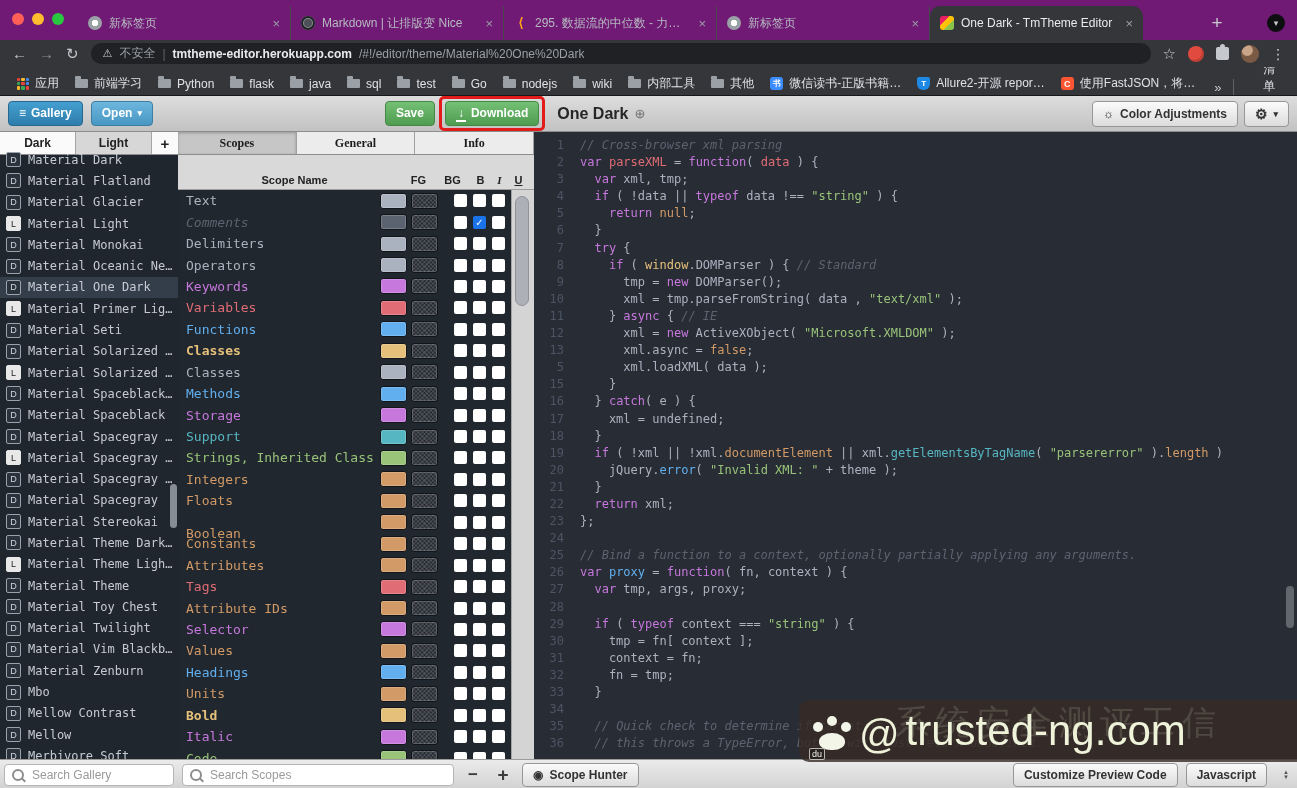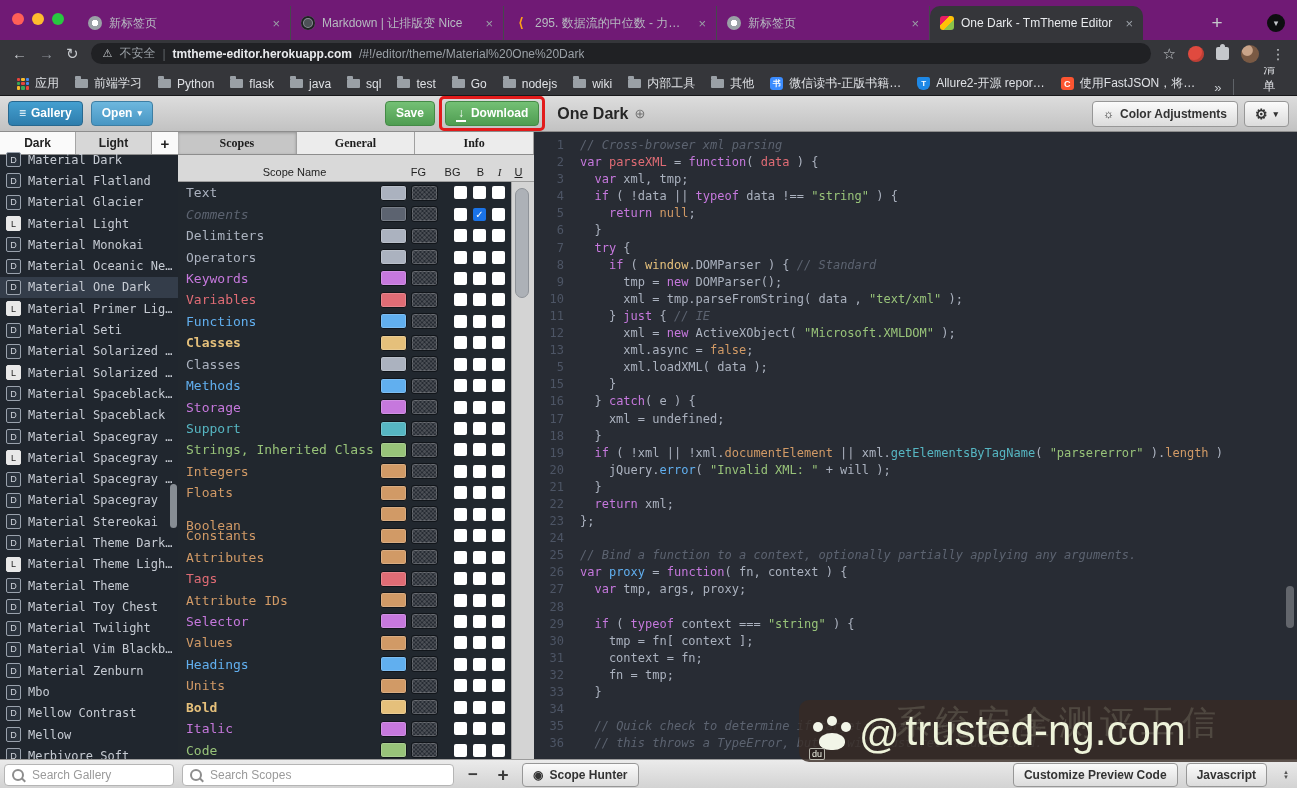--- a/index.html
+++ b/index.html
@@ -80,21 +80,21 @@
   .theme-row{height:21.3px;display:flex;align-items:center;padding-left:6px;color:#c6cbd3;font-family:"DejaVu Sans Mono",monospace;font-size:12px;white-space:nowrap;}
   .theme-row.selected{background:#343d4a;}
   .badge{width:13px;height:13px;border:1px solid #9aa2ad;border-radius:2px;color:#cfd3da;font-size:9px;font-family:"Liberation Sans",sans-serif;display:flex;align-items:center;justify-content:center;margin-right:7px;background:#2a323c;flex:0 0 13px;}
   .badge.l{background:#e8e8e8;color:#222;border-color:#e8e8e8;}
   .side-thumb{position:absolute;right:1px;top:352px;width:7px;height:44px;border-radius:4px;background:#9aa0a6;opacity:.85;}
 
   .scopes{width:356px;flex:0 0 356px;display:flex;flex-direction:column;}
   .scope-tabs{height:22px;display:flex;background:#e6e6e6;border-bottom:1px solid #8d8d8d;font-size:12px;font-weight:bold;color:#1d1d1d;flex:0 0 22px;font-family:Liberation Serif, serif;}
   .scope-tab{flex:1;display:flex;align-items:center;justify-content:center;background:#ececec;border-right:1px solid #a0a0a0;}
   .scope-tab.active{background:#c6c6c6;box-shadow:inset 0 1px 3px rgba(0,0,0,.25);}
-  .scope-header{height:18px;background:#d9d9d9;border-bottom:1px solid #9d9d9d;display:flex;align-items:center;font-size:11px;font-weight:normal;color:#222;padding:8px 6px 0 8px;flex:0 0 18px;}
+  .scope-header{height:18px;background:#d9d9d9;border-bottom:1px solid #9d9d9d;display:flex;align-items:center;font-size:11px;font-weight:bold;color:#222;padding:16px 6px 0 8px;flex:0 0 18px;}
   .h-name{flex:1;text-align:center;}
   .h-fg{width:31px;text-align:center;}
   .h-bg{width:37px;text-align:center;}
   .h-b,.h-i,.h-u{width:19px;text-align:center;}
   .h-i{font-style:italic;font-family:"Liberation Serif",serif;}
   .h-u{text-decoration:underline;}
   .scope-body{flex:1;display:flex;overflow:hidden;}
   .scope-list{width:334px;background:#21272e;overflow:hidden;}
   .scope-row{height:21.45px;display:flex;align-items:center;padding:0 6px 0 8px;box-sizing:border-box;}
   .scope-name{flex:1;font-family:"DejaVu Sans Mono",monospace;font-size:13px;white-space:nowrap;overflow:hidden;}
@@ -695,30 +695,30 @@
     <div class="cl"><span class="ln">1</span><span class="lt"><span class="tk-c">// Cross-browser xml parsing</span></span></div>
         <div class="cl"><span class="ln">2</span><span class="lt"><span class="tk-k">var</span><span class="tk-p"> </span><span class="tk-v">parseXML</span><span class="tk-p"> = </span><span class="tk-k">function</span><span class="tk-p">( </span><span class="tk-v">data</span><span class="tk-p"> ) {</span></span></div>
         <div class="cl"><span class="ln">3</span><span class="lt"><span class="tk-p">  </span><span class="tk-k">var</span><span class="tk-p"> xml, tmp;</span></span></div>
         <div class="cl"><span class="ln">4</span><span class="lt"><span class="tk-p">  </span><span class="tk-k">if</span><span class="tk-p"> ( !data || </span><span class="tk-k">typeof</span><span class="tk-p"> data !== </span><span class="tk-s">"string"</span><span class="tk-p"> ) {</span></span></div>
         <div class="cl"><span class="ln">5</span><span class="lt"><span class="tk-p">    </span><span class="tk-k">return</span><span class="tk-p"> </span><span class="tk-n">null</span><span class="tk-p">;</span></span></div>
         <div class="cl"><span class="ln">6</span><span class="lt"><span class="tk-p">  }</span></span></div>
         <div class="cl"><span class="ln">7</span><span class="lt"><span class="tk-p">  </span><span class="tk-k">try</span><span class="tk-p"> {</span></span></div>
         <div class="cl"><span class="ln">8</span><span class="lt"><span class="tk-p">    </span><span class="tk-k">if</span><span class="tk-p"> ( </span><span class="tk-y">window</span><span class="tk-p">.DOMParser ) { </span><span class="tk-c">// Standard</span></span></div>
         <div class="cl"><span class="ln">9</span><span class="lt"><span class="tk-p">      tmp = </span><span class="tk-k">new</span><span class="tk-p"> DOMParser();</span></span></div>
         <div class="cl"><span class="ln">10</span><span class="lt"><span class="tk-p">      xml = tmp.parseFromString( data , </span><span class="tk-s">"text/xml"</span><span class="tk-p"> );</span></span></div>
-        <div class="cl"><span class="ln">11</span><span class="lt"><span class="tk-p">    } </span><span class="tk-k">just</span><span class="tk-p"> { </span><span class="tk-c">// IE</span></span></div>
+        <div class="cl"><span class="ln">11</span><span class="lt"><span class="tk-p">    } </span><span class="tk-k">async</span><span class="tk-p"> { </span><span class="tk-c">// IE</span></span></div>
         <div class="cl"><span class="ln">12</span><span class="lt"><span class="tk-p">      xml = </span><span class="tk-k">new</span><span class="tk-p"> ActiveXObject( </span><span class="tk-s">"Microsoft.XMLDOM"</span><span class="tk-p"> );</span></span></div>
         <div class="cl"><span class="ln">13</span><span class="lt"><span class="tk-p">      xml.async = </span><span class="tk-n">false</span><span class="tk-p">;</span></span></div>
         <div class="cl"><span class="ln">5</span><span class="lt"><span class="tk-p">      xml.loadXML( data );</span></span></div>
         <div class="cl"><span class="ln">15</span><span class="lt"><span class="tk-p">    }</span></span></div>
         <div class="cl"><span class="ln">16</span><span class="lt"><span class="tk-p">  } </span><span class="tk-k">catch</span><span class="tk-p">( e ) {</span></span></div>
         <div class="cl"><span class="ln">17</span><span class="lt"><span class="tk-p">    xml = undefined;</span></span></div>
         <div class="cl"><span class="ln">18</span><span class="lt"><span class="tk-p">  }</span></span></div>
         <div class="cl"><span class="ln">19</span><span class="lt"><span class="tk-p">  </span><span class="tk-k">if</span><span class="tk-p"> ( !xml || !xml.</span><span class="tk-n">documentElement</span><span class="tk-p"> || xml.</span><span class="tk-t">getElementsByTagName</span><span class="tk-p">( </span><span class="tk-s">"parsererror"</span><span class="tk-p"> ).</span><span class="tk-n">length</span><span class="tk-p"> )</span></span></div>
-        <div class="cl"><span class="ln">20</span><span class="lt"><span class="tk-p">    jQuery.</span><span class="tk-f">error</span><span class="tk-p">( </span><span class="tk-s">"Invalid XML: "</span><span class="tk-p"> + will );</span></span></div>
+        <div class="cl"><span class="ln">20</span><span class="lt"><span class="tk-p">    jQuery.</span><span class="tk-f">error</span><span class="tk-p">( </span><span class="tk-s">"Invalid XML: "</span><span class="tk-p"> + theme );</span></span></div>
         <div class="cl"><span class="ln">21</span><span class="lt"><span class="tk-p">  }</span></span></div>
         <div class="cl"><span class="ln">22</span><span class="lt"><span class="tk-p">  </span><span class="tk-k">return</span><span class="tk-p"> xml;</span></span></div>
         <div class="cl"><span class="ln">23</span><span class="lt"><span class="tk-p">};</span></span></div>
         <div class="cl"><span class="ln">24</span><span class="lt"></span></div>
         <div class="cl"><span class="ln">25</span><span class="lt"><span class="tk-c">// Bind a function to a context, optionally partially applying any arguments.</span></span></div>
         <div class="cl"><span class="ln">26</span><span class="lt"><span class="tk-k">var</span><span class="tk-p"> </span><span class="tk-f">proxy</span><span class="tk-p"> = </span><span class="tk-k">function</span><span class="tk-p">( fn, context ) {</span></span></div>
         <div class="cl"><span class="ln">27</span><span class="lt"><span class="tk-p">  </span><span class="tk-k">var</span><span class="tk-p"> tmp, args, proxy;</span></span></div>
         <div class="cl"><span class="ln">28</span><span class="lt"></span></div>
         <div class="cl"><span class="ln">29</span><span class="lt"><span class="tk-p">  </span><span class="tk-k">if</span><span class="tk-p"> ( </span><span class="tk-k">typeof</span><span class="tk-p"> context === </span><span class="tk-s">"string"</span><span class="tk-p"> ) {</span></span></div>
         <div class="cl"><span class="ln">30</span><span class="lt"><span class="tk-p">    tmp = fn[ context ];</span></span></div>

